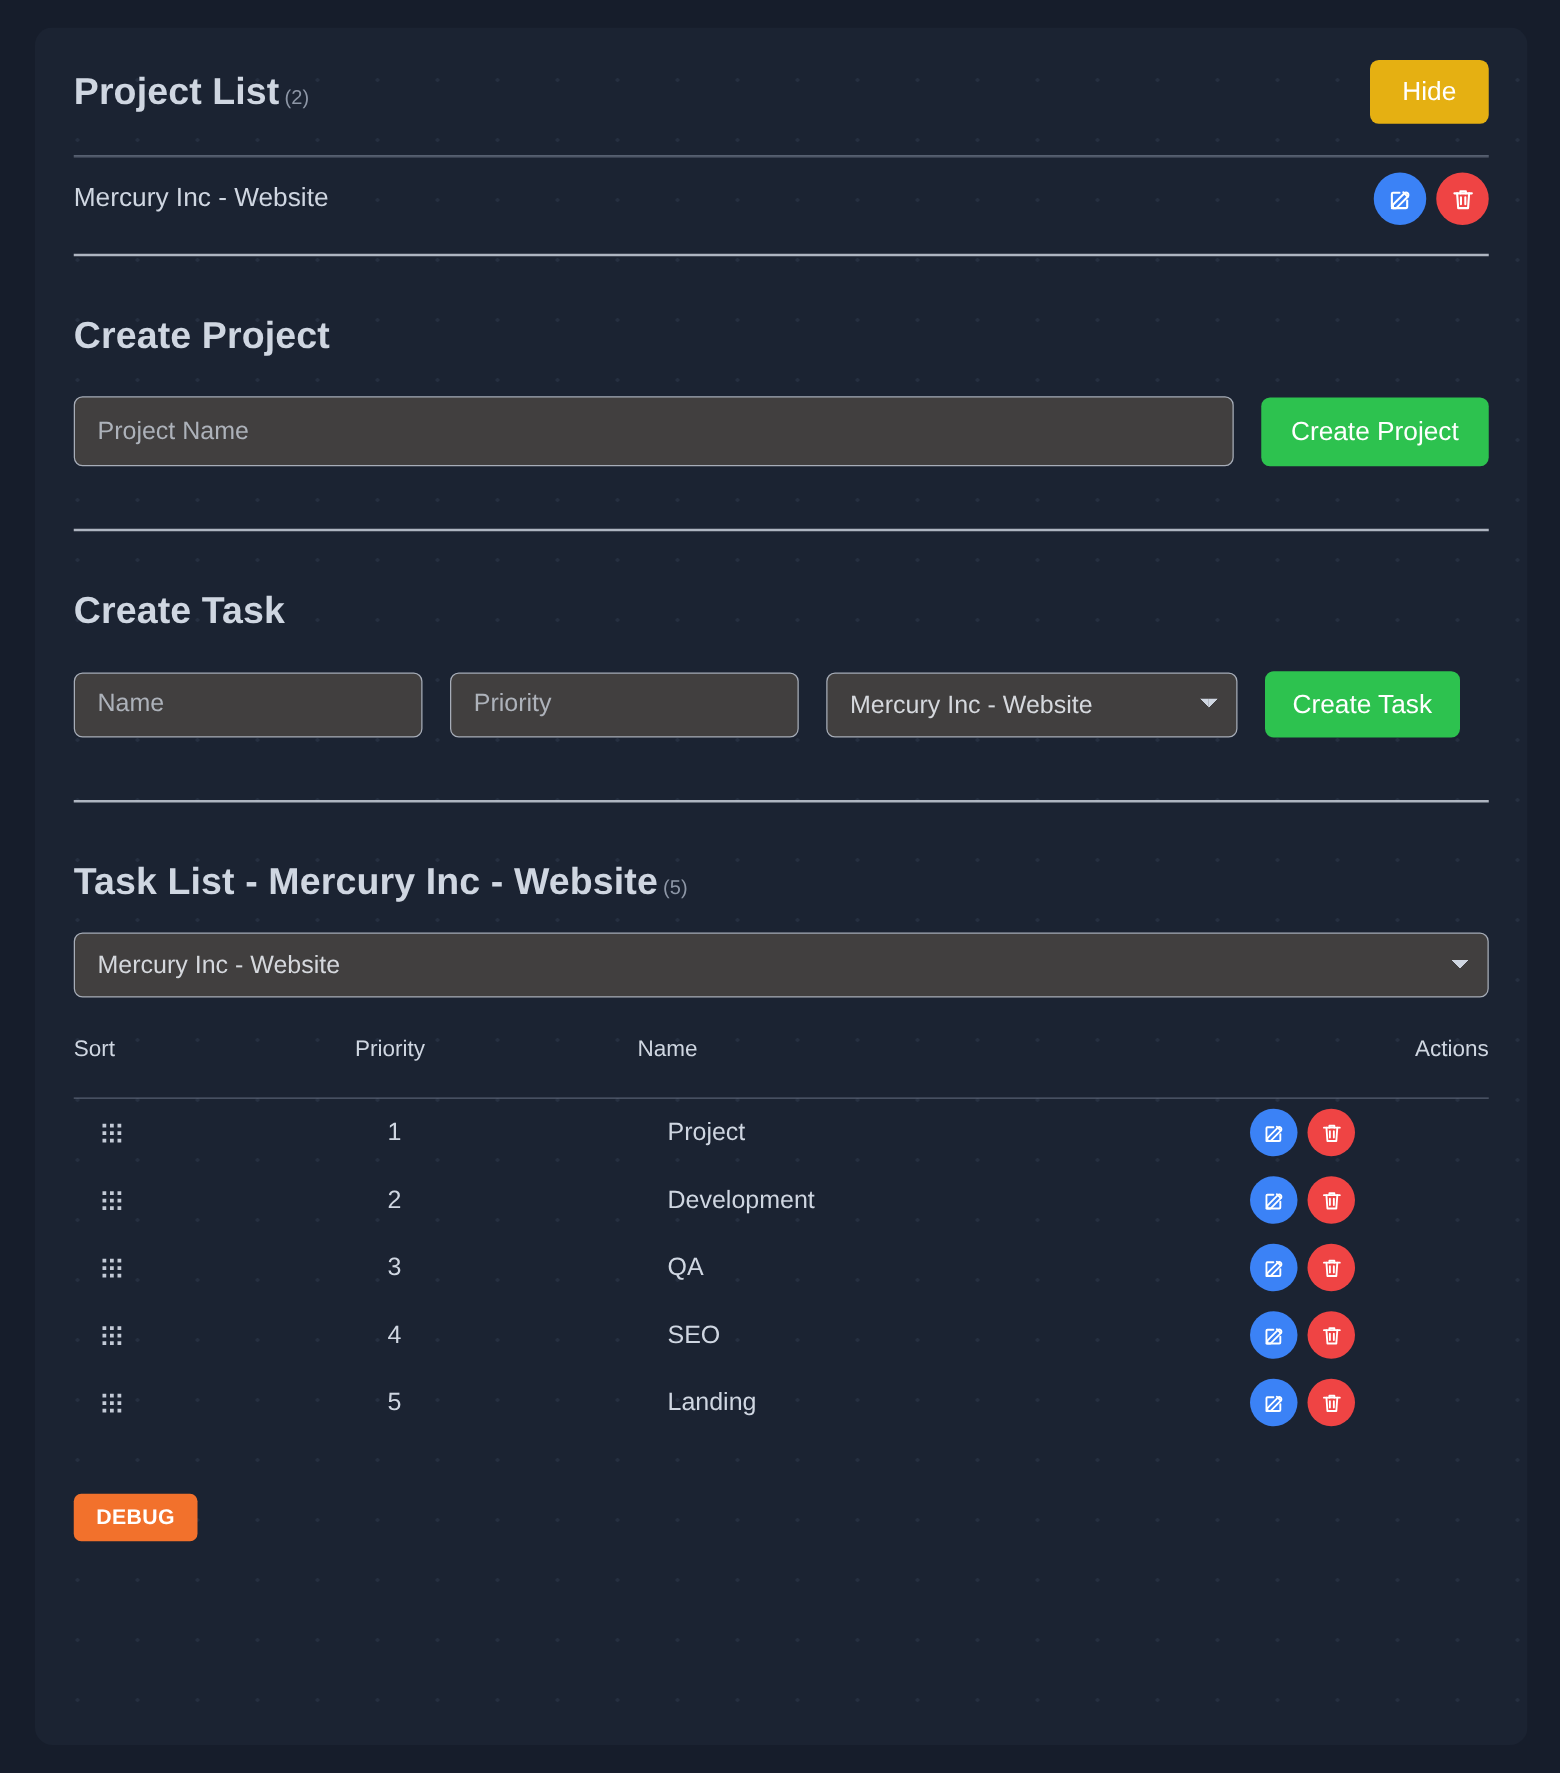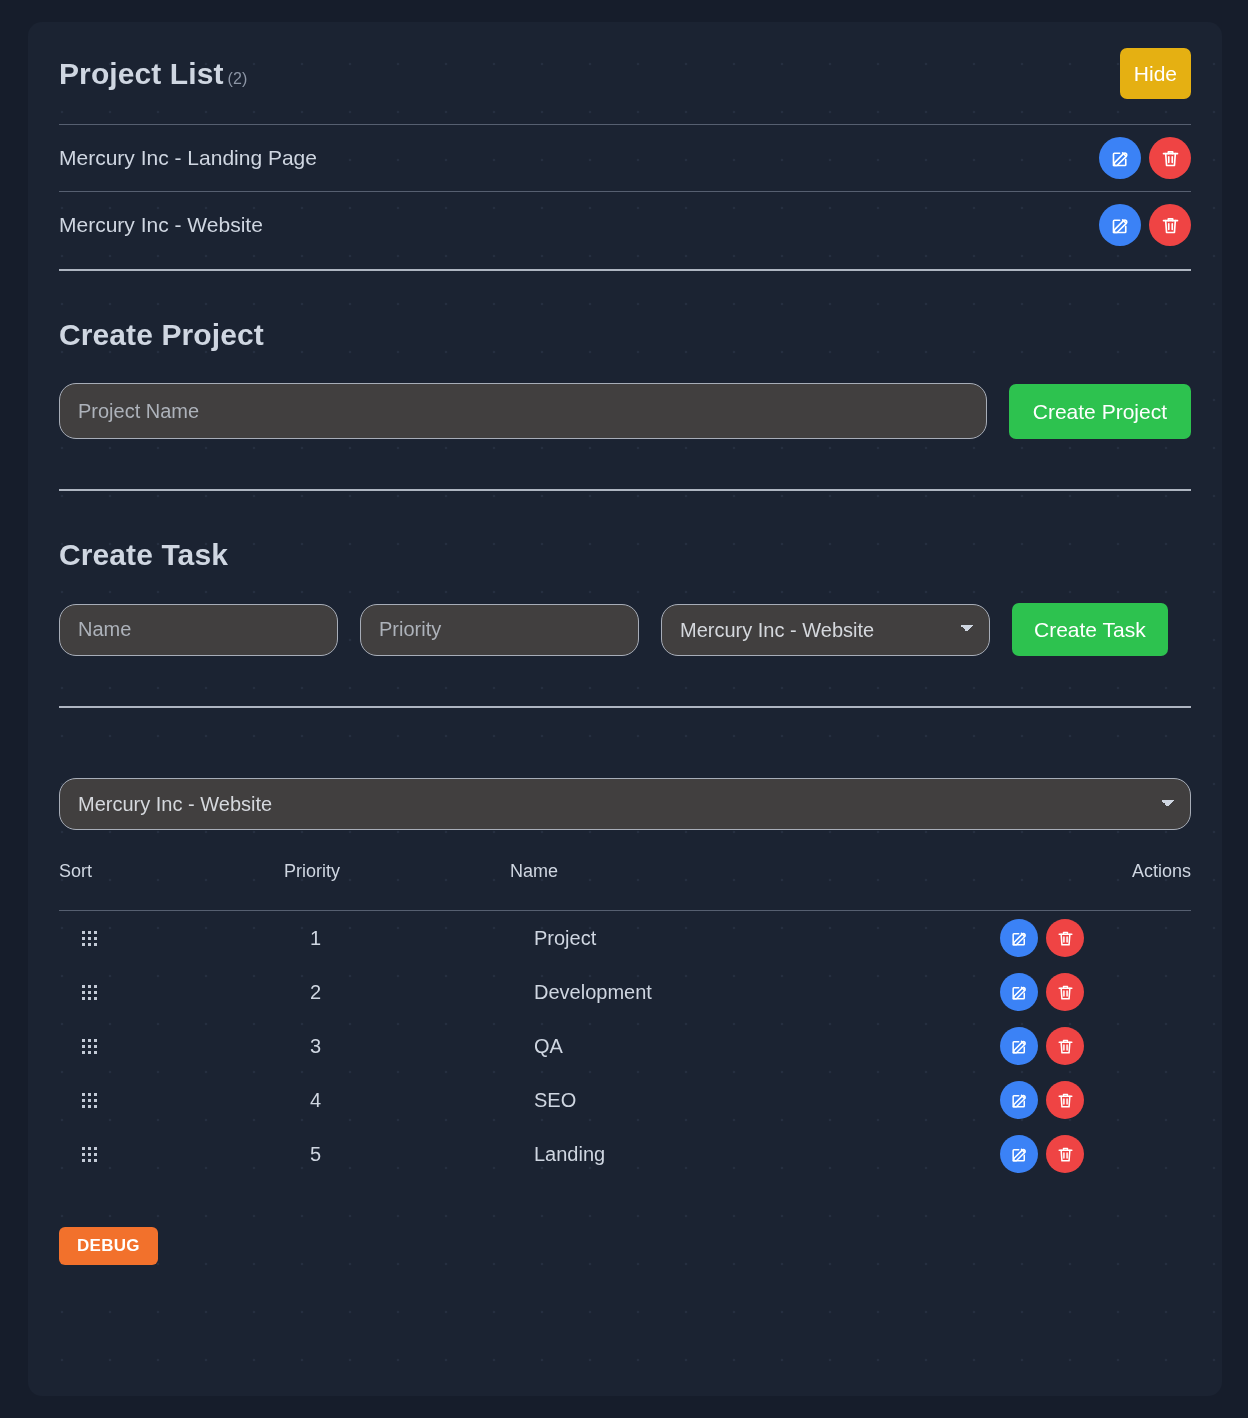--- a/index.html
+++ b/index.html
@@ -57,21 +57,21 @@
     border: none;
     border-radius: 6px;
     color: #ffffff;
     font-family: "Liberation Sans", sans-serif;
     cursor: pointer;
     line-height: 1;
   }
   .btn-hide {
     background: #e5b012;
     font-size: 21px;
-    padding: 15px 14px;
+    padding: 15px 26px;
     border-radius: 7px;
   }
   .btn-green {
     background: #2dc24f;
     font-size: 21px;
     padding: 16px 22px;
     border-radius: 7px;
     white-space: nowrap;
   }
 
@@ -109,21 +109,21 @@
   }
   .project-name {
     font-size: 21px;
     color: #cfd6e1;
   }
 
   
   .field {
     background: #413f3f;
     border: 1px solid #a7adb8;
-    border-radius: 17px;
+    border-radius: 7px;
     color: #d5d8dd;
     font-family: "Liberation Sans", sans-serif;
     font-size: 20px;
     padding: 0 18px;
     height: 52px;
     outline: none;
   }
   .field::placeholder { color: #adb2ba; }
 
   select.field {
@@ -203,40 +203,20 @@
       <h2>
         <span>Project List</span><span class="count">(2)</span>
       </h2>
       <button class="btn btn-hide">Hide</button>
     </div>
 
     <div style="height:25px"></div>
     <div class="rule thin"></div>
 
     
-    <div class="project-row">
-      <span class="project-name">Mercury Inc - Landing Page</span>
-      <span class="actions">
-        <button class="circ lg edit">
-          <svg width="21" height="21" viewBox="0 0 24 24" fill="none" stroke="#ffffff" stroke-width="1.9" stroke-linecap="round" stroke-linejoin="round">
-            <path d="M4 20h4l10.5-10.5a2.1 2.1 0 0 0-3-3L5 17v3z"></path>
-            <path d="M14.5 5.5 18.5 9.5"></path>
-            <path d="M18 13v6a1 1 0 0 1-1 1H5a1 1 0 0 1-1-1V7a1 1 0 0 1 1-1h6"></path>
-          </svg>
-        </button>
-        <button class="circ lg del">
-          <svg width="21" height="21" viewBox="0 0 24 24" fill="none" stroke="#ffffff" stroke-width="1.9" stroke-linecap="round" stroke-linejoin="round">
-            <path d="M4 6.5h16"></path>
-            <path d="M9.5 6.5V4.5h5v2"></path>
-            <path d="M6.5 6.5 7.5 20h9l1-13.5"></path>
-            <path d="M10 10v6.5M14 10v6.5"></path>
-          </svg>
-        </button>
-      </span>
-    </div>
     <div class="rule thin"></div>
 
     
     <div class="project-row">
       <span class="project-name">Mercury Inc - Website</span>
       <span class="actions">
         <button class="circ lg edit">
           <svg width="21" height="21" viewBox="0 0 24 24" fill="none" stroke="#ffffff" stroke-width="1.9" stroke-linecap="round" stroke-linejoin="round">
             <path d="M4 20h4l10.5-10.5a2.1 2.1 0 0 0-3-3L5 17v3z"></path>
             <path d="M14.5 5.5 18.5 9.5"></path>
@@ -283,20 +263,23 @@
         <option selected="">Mercury Inc - Website</option>
       </select>
       <button class="btn btn-green">Create Task</button>
     </div>
 
     <div style="height:50px"></div>
     <div class="rule"></div>
 
     
     <div style="height:47px"></div>
+    <h2>
+      <span>Task List - Mercury Inc - Website</span><span class="count">(5)</span>
+    </h2>
 
     <div style="height:23px"></div>
     <select class="field" style="width:100%;height:52px;">
       <option>Mercury Inc - Landing Page</option>
       <option selected="">Mercury Inc - Website</option>
     </select>
 
     <div style="height:31px"></div>
     <table>
       <thead>

